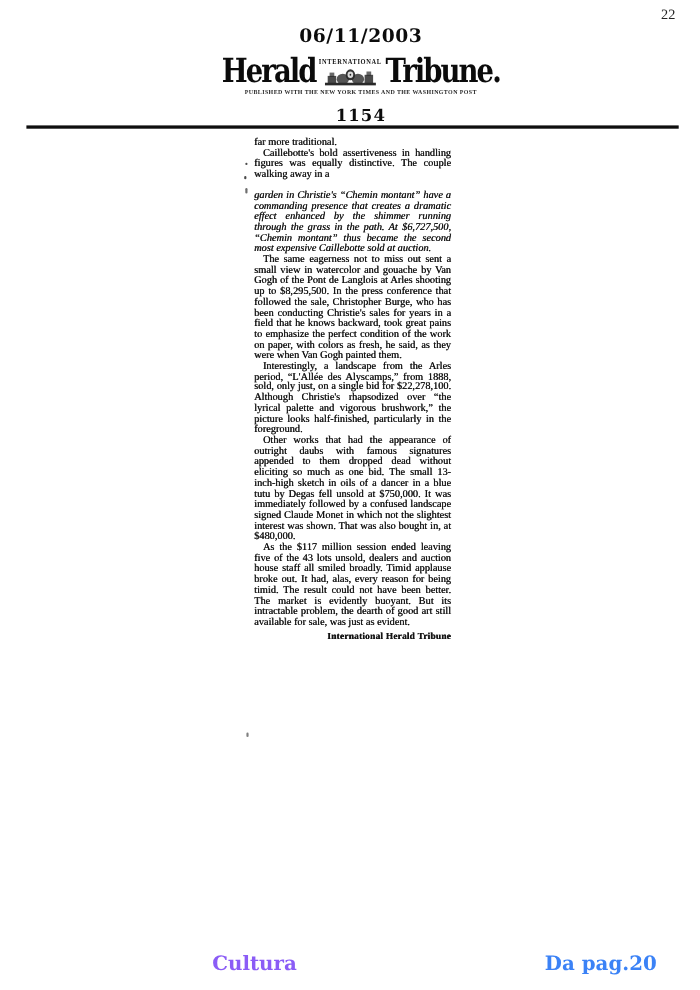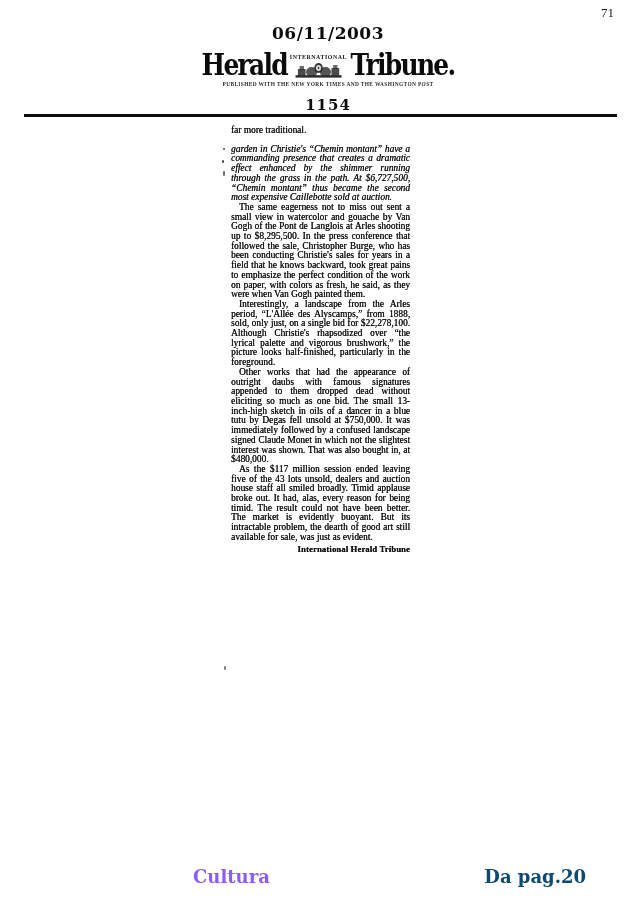--- a/index.html
+++ b/index.html
@@ -88,30 +88,30 @@
   .speck.s2{left:222px;top:160px;width:2px;height:3px;}
   .speck.s3{left:223px;top:171px;width:2px;height:5px;opacity:.8;}
   .speck.s4{left:224px;top:666px;width:2px;height:4px;opacity:.7;}
 
   
   .footer-left{
     position:absolute;left:193px;top:866px;
     font-family:"DejaVu Serif",serif;font-weight:bold;font-size:18px;color:#8b5cf6;
   }
   .footer-right{
-    position:absolute;right:50px;top:866px;
-    font-family:"DejaVu Serif",serif;font-weight:bold;font-size:18px;color:#0c4a6e;
+    position:absolute;right:39px;top:866px;
+    font-family:"DejaVu Serif",serif;font-weight:bold;font-size:18px;color:#3b82f6;
   }
 </style>
 </head>
 <body>
 
 <div class="sheet">
 
-  <div class="corner-num">71</div>
+  <div class="corner-num">22</div>
 
   <div class="header">
     <div class="date">06/11/2003</div>
 
     <div class="masthead">
       <span class="mh-word">Herald</span>
       <span class="mh-center">
         <span class="mh-intl">INTERNATIONAL</span>
         <svg class="mh-emblem" width="54" height="20" viewBox="0 0 54 20" aria-hidden="true">
           <g fill="#2a2a2a">
@@ -135,20 +135,21 @@
       <div class="tagline">PUBLISHED WITH THE NEW YORK TIMES AND THE WASHINGTON POST</div>
     </div>
 
     <div class="clip-num">1154</div>
   </div>
 
   <div class="rule"></div>
 
   <div class="article">
     <p class="noindent">far more traditional.</p>
+    <p class="indent">Caillebotte's bold assertiveness in handling figures was equally distinctive. The couple walking away in a</p>
     <p class="noindent gap">garden in Christie's “Chemin montant” have a commanding presence that creates a dramatic effect enhanced by the shimmer running through the grass in the path. At $6,727,500, “Chemin montant” thus became the second most expensive Caillebotte sold at auction.</p>
     <p class="indent">The same eagerness not to miss out sent a small view in watercolor and gouache by Van Gogh of the Pont de Langlois at Arles shooting up to $8,295,500. In the press conference that followed the sale, Christopher Burge, who has been conducting Christie's sales for years in a field that he knows backward, took great pains to emphasize the perfect condition of the work on paper, with colors as fresh, he said, as they were when Van Gogh painted them.</p>
     <p class="indent">Interestingly, a landscape from the Arles period, “L'Allée des Alyscamps,” from 1888, sold, only just, on a single bid for $22,278,100. Although Christie's rhapsodized over “the lyrical palette and vigorous brushwork,” the picture looks half-finished, particularly in the foreground.</p>
     <p class="indent">Other works that had the appearance of outright daubs with famous signatures appended to them dropped dead without eliciting so much as one bid. The small 13-inch-high sketch in oils of a dancer in a blue tutu by Degas fell unsold at $750,000. It was immediately followed by a confused landscape signed Claude Monet in which not the slightest interest was shown. That was also bought in, at $480,000.</p>
     <p class="indent">As the $117 million session ended leaving five of the 43 lots unsold, dealers and auction house staff all smiled broadly. Timid applause broke out. It had, alas, every reason for being timid. The result could not have been better. The market is evidently buoyant. But its intractable problem, the dearth of good art still available for sale, was just as evident.</p>
     <div class="byline">International Herald Tribune</div>
   </div>
 
   <div class="speck s1"></div>
   <div class="speck s2"></div>

